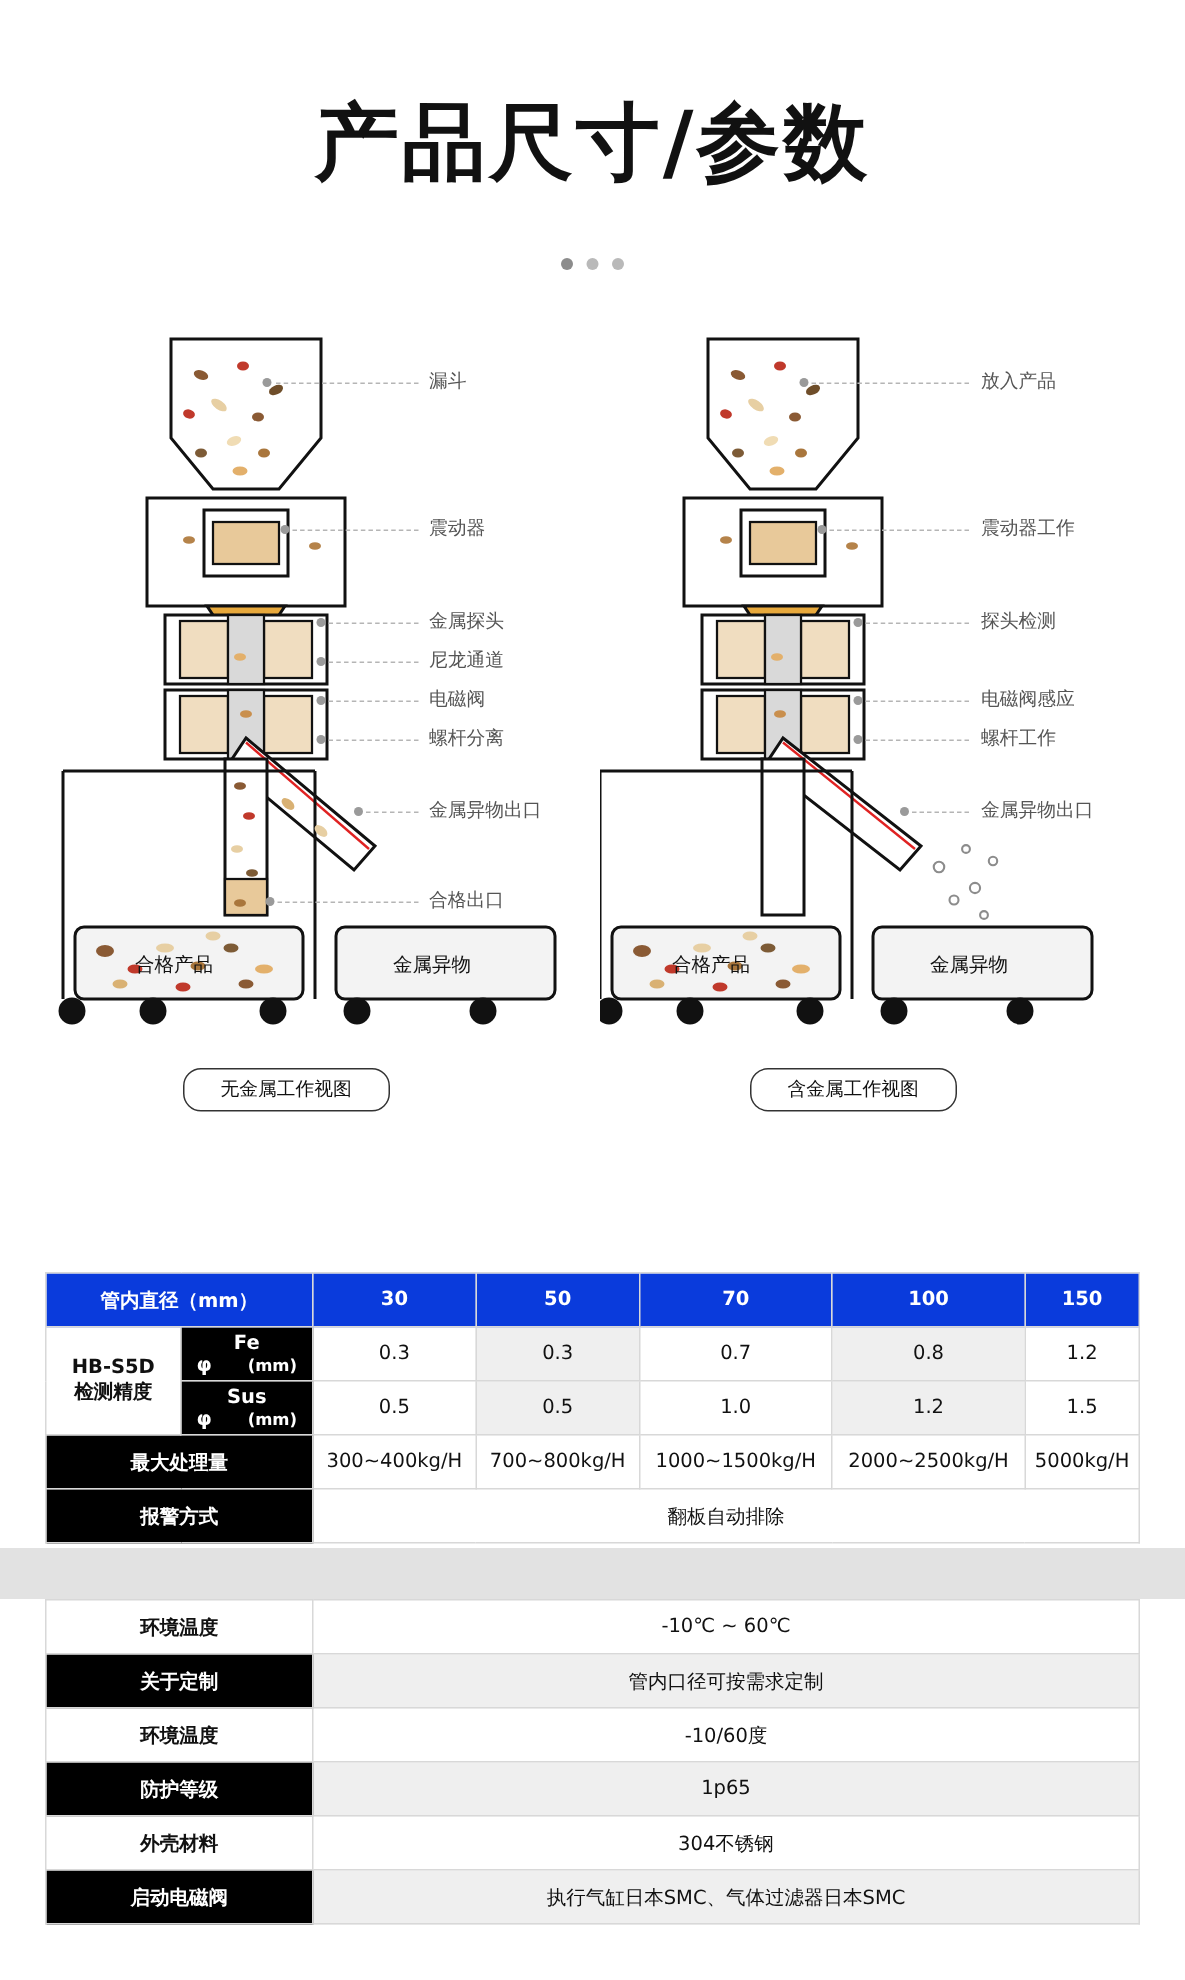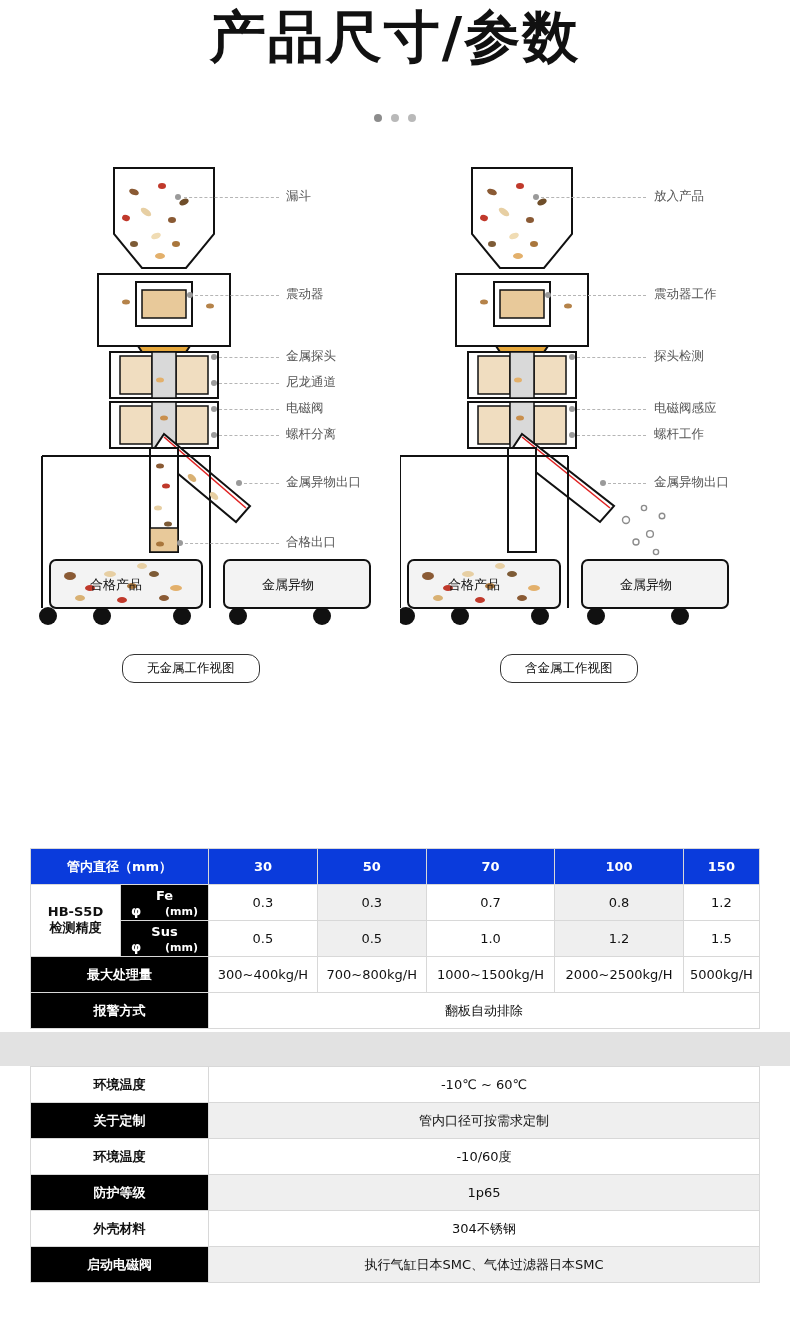--- a/index.html
+++ b/index.html
@@ -12,20 +12,21 @@
     color: #111;
     position: relative;
     overflow: hidden;
   }
   .page-title {
     text-align: center;
     font-size: 56px;
     font-weight: bold;
     letter-spacing: 2px;
     color: #111;
+    margin-top: 58px;
     font-family: "DejaVu Sans", sans-serif;
   }
   .dots {
     display: flex;
     justify-content: center;
     gap: 9px;
     margin-top: 38px;
   }
   .dot {
     width: 8px; height: 8px; border-radius: 50%;

